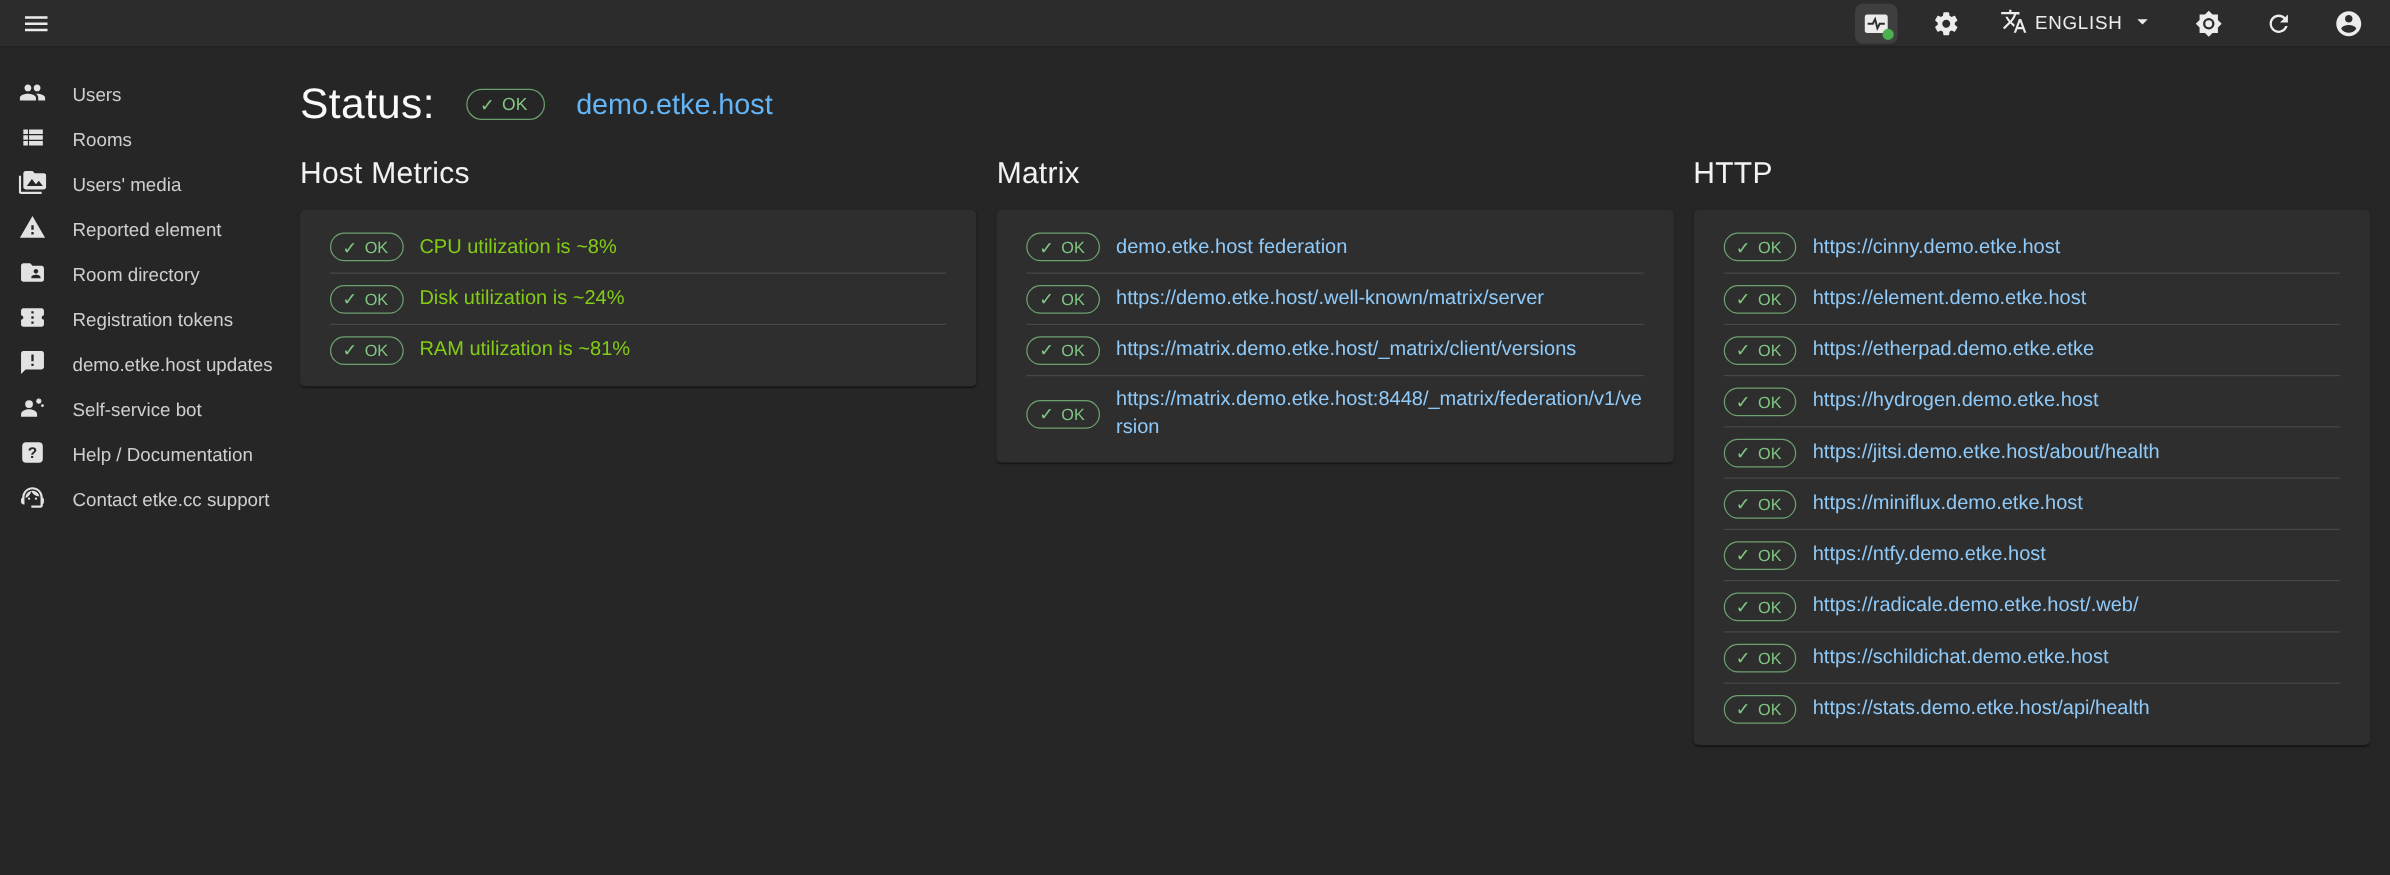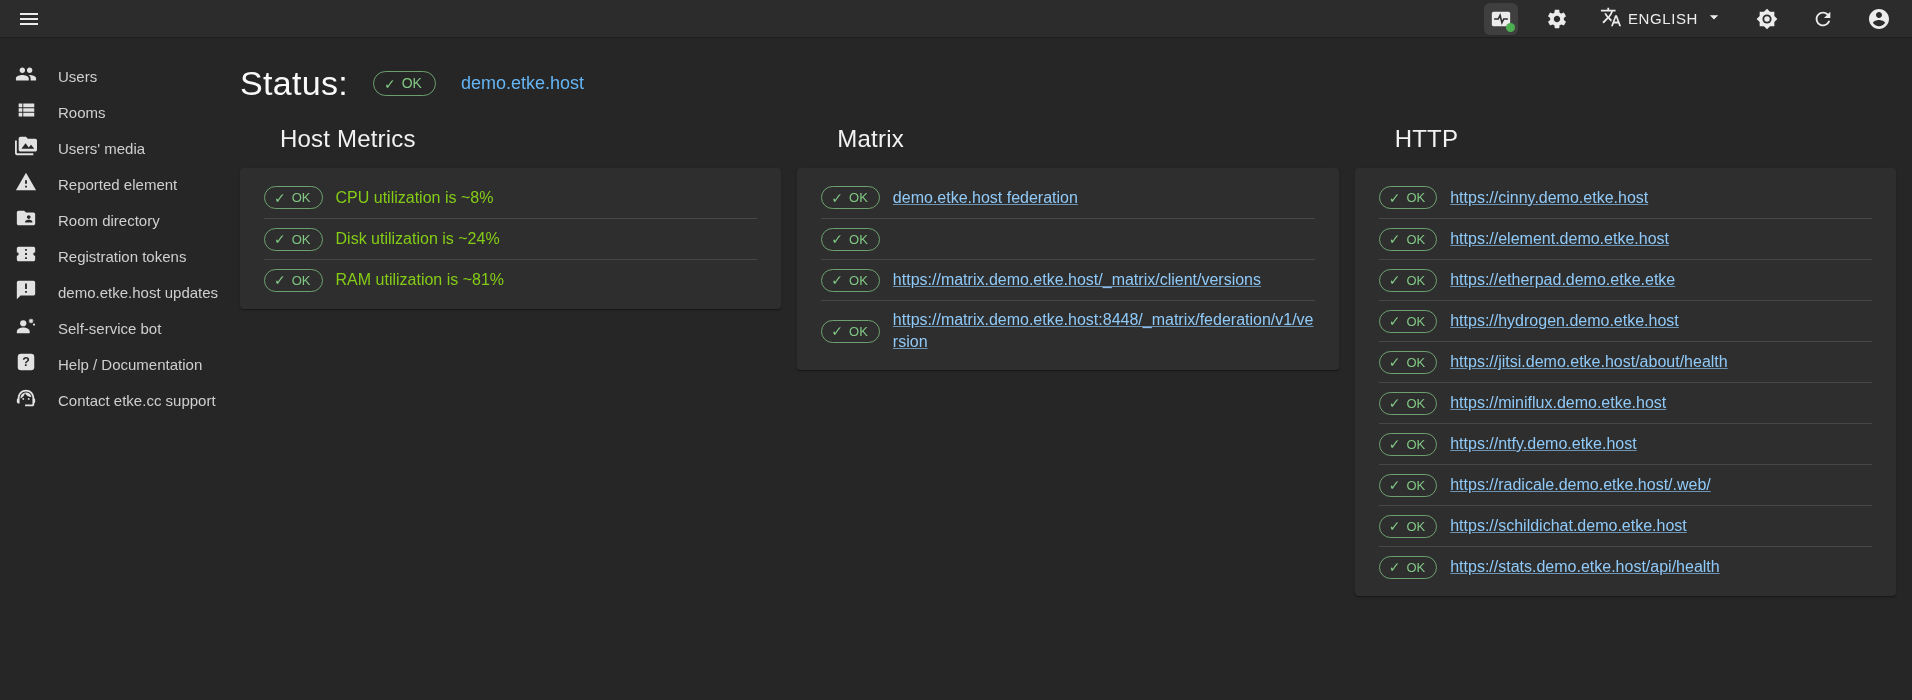--- a/index.html
+++ b/index.html
@@ -62,57 +62,56 @@
     cursor: pointer;
   }
   .side-icon { width: 24px; height: 22px; color: #e2e2e2; display: inline-flex; align-items: center; }
   .side-icon svg { display: block; }
   .side-label { margin-left: 19px; font-size: 15px; color: #cfcfcf; white-space: nowrap; }
 
   
   .main { flex: 1; padding: 26px 16px 0 0; }
   .status-line { display: flex; align-items: center; gap: 25px; margin-bottom: 22px; }
   .status-title { font-size: 34px; font-weight: 400; color: #fafafa; letter-spacing: 0.3px; }
-  .status-domain { font-size: 18px; color: #64b5f6; text-decoration: none; cursor: pointer; }
+  .status-domain { font-size: 23px; color: #64b5f6; text-decoration: none; cursor: pointer; }
 
   .badge {
     display: inline-flex; align-items: center; gap: 6px;
     border: 1px solid rgba(129,199,132,0.75);
     color: #81c784;
     border-radius: 14px;
     padding: 2px 11px 2px 9px;
     font-size: 13px;
     line-height: 17px;
     white-space: nowrap;
   }
   .badge .chk { font-size: 14px; line-height: 14px; }
   .badge.badge-lg { font-size: 14px; padding: 3px 13px 3px 10px; border-radius: 16px; }
 
   .columns { display: flex; gap: 16px; }
   .col { flex: 1 1 0; min-width: 0; }
-  .col-title { font-size: 24px; font-weight: 400; color: #f2f2f2; margin-bottom: 15px; letter-spacing: 0.2px; margin-left: 40px; }
+  .col-title { font-size: 24px; font-weight: 400; color: #f2f2f2; margin-bottom: 15px; letter-spacing: 0.2px; }
 
   .card {
     background: #2e2e2e;
     border-radius: 4px;
     padding: 9px 0;
     box-shadow: 0 2px 1px -1px rgba(0,0,0,.2), 0 1px 1px 0 rgba(0,0,0,.14), 0 1px 3px 0 rgba(0,0,0,.12);
   }
   .row {
     display: flex; align-items: center; gap: 13px;
     margin: 0 24px;
     padding: 8px 0;
     min-height: 41px;
   }
   .row + .row { border-top: 1px solid rgba(255,255,255,0.12); }
   .row-text { font-size: 16px; color: #84cc16; }
   .row-link {
     font-size: 16px;
     color: #90caf9;
-    text-decoration: underline;
     text-decoration-color: rgba(144,202,249,0.65);
     cursor: pointer;
     word-break: break-all;
     line-height: 22px;
   }
 </style>
 </head>
 <body>
 
 <div class="topbar">
@@ -330,20 +329,21 @@
                 <span class="chk">✓</span>
                 <span>OK</span>
               </span>
             <a class="row-link">demo.etke.host federation</a>
           </div>
           <div class="row">
             <span class="badge">
                 <span class="chk">✓</span>
                 <span>OK</span>
               </span>
+            <a class="row-link">https://demo.etke.host/.well-known/matrix/server</a>
           </div>
           <div class="row">
             <span class="badge">
                 <span class="chk">✓</span>
                 <span>OK</span>
               </span>
             <a class="row-link">https://matrix.demo.etke.host/_matrix/client/versions</a>
           </div>
           <div class="row">
             <span class="badge">

